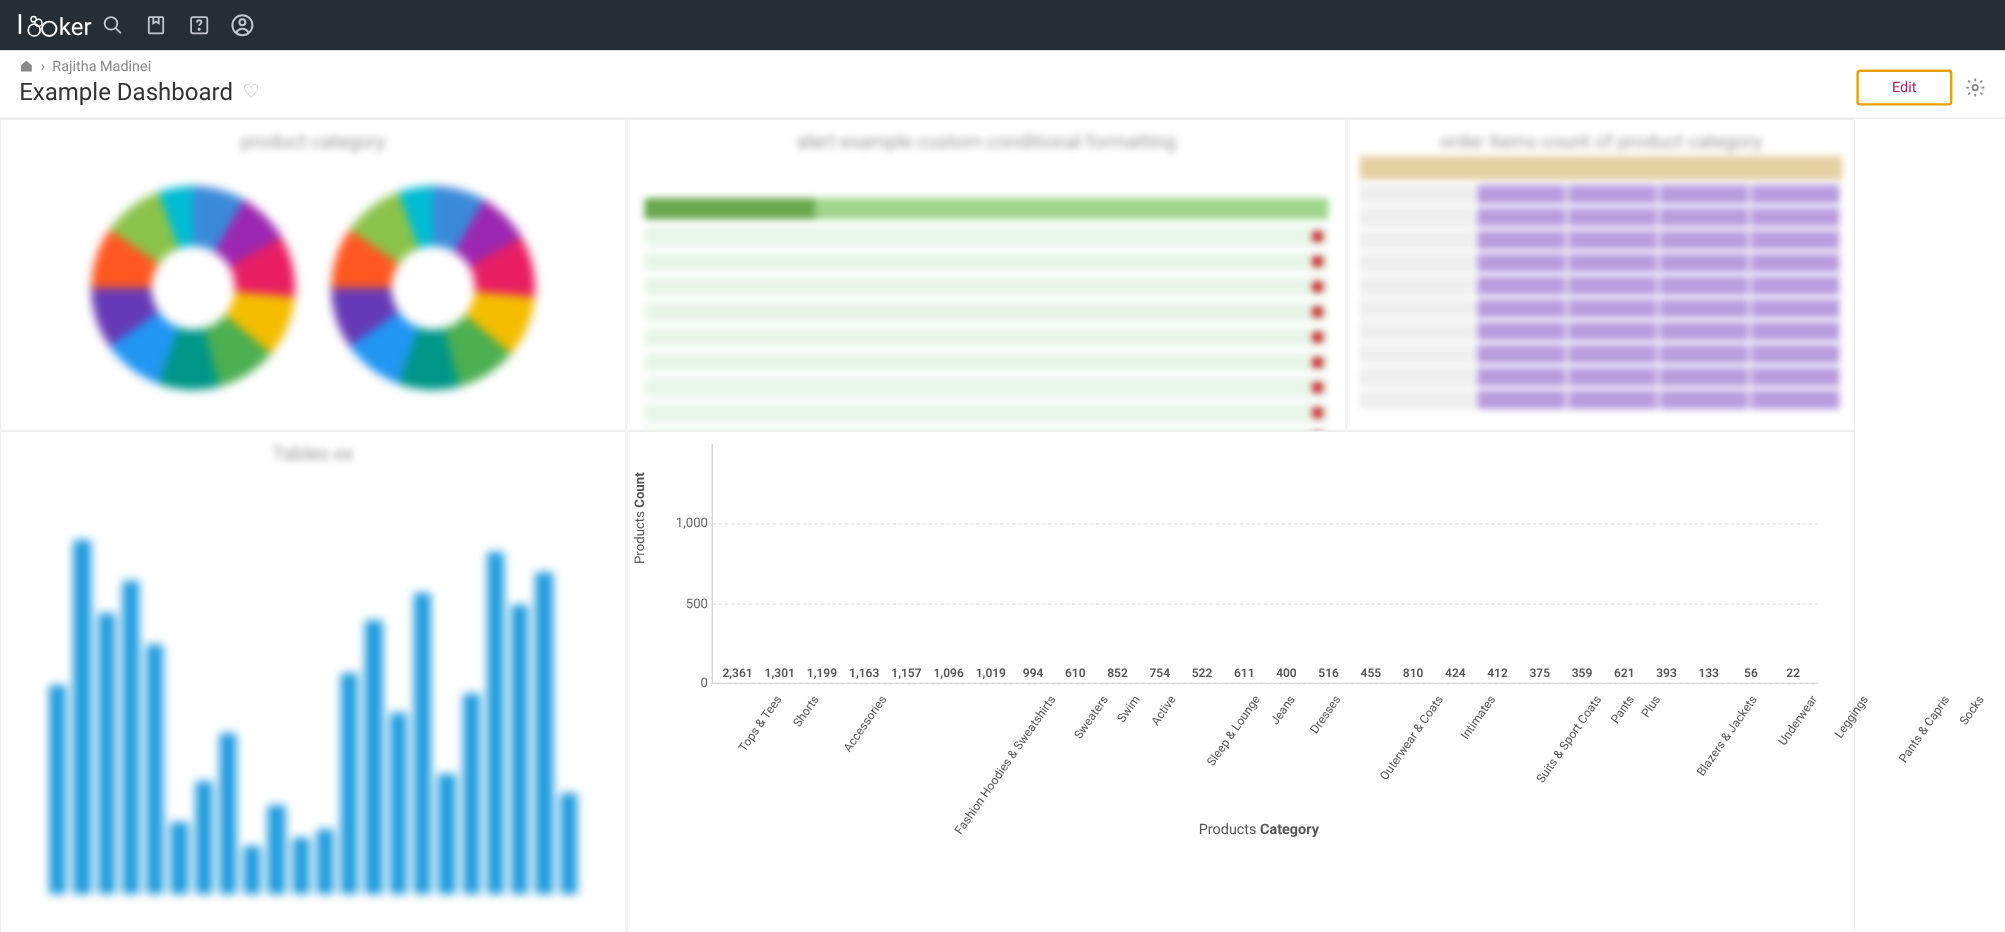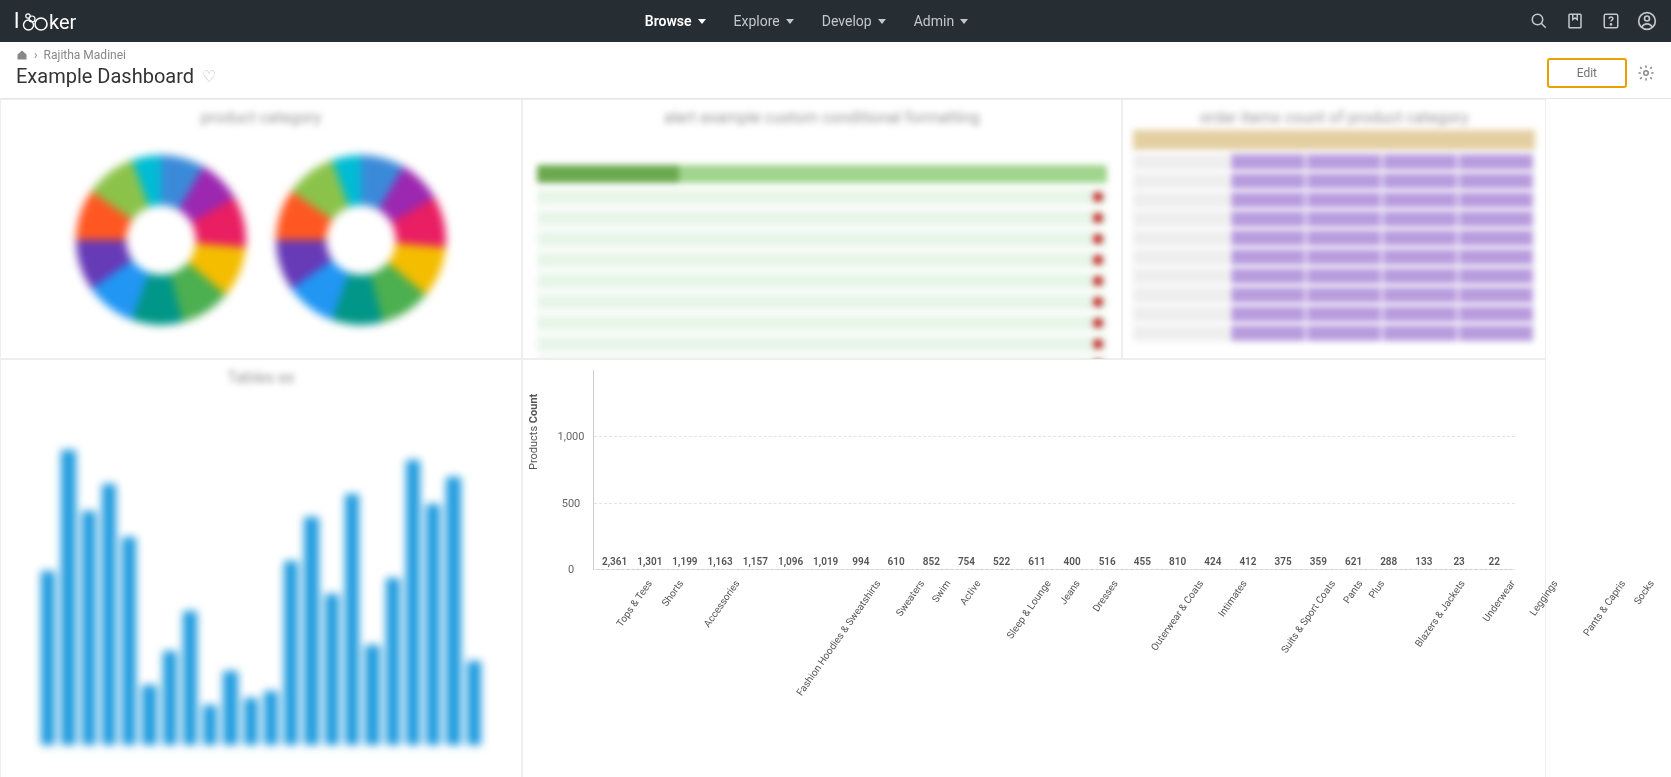--- a/index.html
+++ b/index.html
@@ -16,21 +16,21 @@
   .chev-down::after { content: ''; display: inline-block; border-left: 4px solid transparent; border-right: 4px solid transparent; border-top: 5px solid currentColor; margin-left: 2px; }
 
   
   .subheader { padding: 6px 16px 10px 16px; border-bottom: 1px solid #e6e6e6; display: flex; align-items: flex-end; justify-content: space-between; background: #fff; }
   .crumbs { display: flex; flex-direction: column; gap: 2px; }
   .crumb-row { display: flex; align-items: center; gap: 6px; color: #888; font-size: 12px; }
   .title-row { display: flex; align-items: center; gap: 8px; }
   .dash-title { font-size: 20px; font-weight: 400; color: #333; }
   .heart { color: #bbb; font-size: 16px; }
   .sub-right { display: flex; align-items: center; gap: 10px; }
-  .edit-btn { border: 2px solid #e8a100; background: #fff; color: #737373; font-size: 12px; padding: 6px 28px; border-radius: 3px; cursor: pointer; }
+  .edit-btn { border: 2px solid #e8a100; background: #fff; color: #be185d; font-size: 12px; padding: 6px 28px; border-radius: 3px; cursor: pointer; }
   .gear { color: #888; cursor: pointer; }
 
   
   .dash { position: relative; height: calc(777px - 42px - 48px); overflow: hidden; }
   .tile { position: absolute; background: #fff; border: 1px solid #eee; }
   .tile-title { text-align: center; color: #999; font-size: 16px; padding: 8px 0; filter: blur(3px); }
 
   
   .donut-row { display: flex; justify-content: center; gap: 30px; padding-top: 20px; }
   .donut { width: 170px; height: 170px; border-radius: 50%; background: conic-gradient(#3b8ad9 0 30deg,#9c27b0 30deg 60deg,#e91e63 60deg 95deg,#f4bd00 95deg 130deg,#4caf50 130deg 165deg,#009688 165deg 200deg,#2196f3 200deg 235deg,#673ab7 235deg 270deg,#ff5722 270deg 305deg,#8bc34a 305deg 340deg,#00bcd4 340deg 360deg); position: relative; filter: blur(4px); }
@@ -50,21 +50,21 @@
 
   
   .bl-bars { position:absolute; bottom:40px; left:40px; right:40px; top:50px; display:flex; align-items:flex-end; gap:6px; filter: blur(4px); }
   .bl-bar { flex:1; background:#1f9bde; }
 
   
   .chart-wrap { position:absolute; inset: 0; padding: 10px 20px 10px 50px; }
   .chart-title { text-align:center; color:#9a9a9a; font-size:18px; font-weight:400; margin-bottom:8px; }
   .plot { position:relative; height: 200px; margin-left: 20px; margin-right: 10px; border-left: 1px solid #ccc; border-bottom: 1px solid #ccc; }
   .grid-line { position:absolute; left:0; right:0; border-top:1px dashed #e3e3e3; }
-  .ytick { position:absolute; left:-42px; font-size:11px; color:#666; transform: translateY(-50%); width:38px; text-align:center;}
+  .ytick { position:absolute; left:-42px; font-size:11px; color:#666; transform: translateY(-50%); width:38px; text-align:right;}
   .bars { position:absolute; left:0; right:0; bottom:0; top:0; display:flex; align-items:flex-end; gap:2px; padding: 0 4px;}
   .bar-col { flex:1; display:flex; flex-direction:column; align-items:center; position:relative; }
   .bar { width: 100%; background:#1f9bde; }
   .bar-label { position:absolute; bottom:100%; margin-bottom:2px; font-size:10px; color:#555; font-weight:600; white-space:nowrap;}
   .xlabels { display:flex; gap:2px; padding:0 4px; margin-left:20px; margin-right:10px; height: 110px; }
   .xlab { flex:1; font-size:10px; color:#555; transform: rotate(-55deg); transform-origin: top right; text-align:right; white-space:nowrap; position:relative; top:8px; right:6px;}
   .yaxis-title { position:absolute; left:4px; top: 110px; transform: rotate(-90deg); transform-origin: left top; font-size:11px; color:#555; }
   .yaxis-title b { font-weight:700;}
   .xaxis-title { text-align:center; font-size:12px; color:#555; margin-top: 4px;}
   .xaxis-title b { font-weight:700; }
@@ -77,34 +77,20 @@
 <div class="topnav">
   <div class="logo">
     <svg width="70" height="24" viewBox="0 0 70 24">
       <text x="0" y="19" fill="#fff" font-size="22" font-family="Arial" font-weight="400">l</text>
       <circle cx="14" cy="7" r="2.2" fill="none" stroke="#fff" stroke-width="1.2"></circle>
       <circle cx="18" cy="10" r="3" fill="none" stroke="#fff" stroke-width="1.2"></circle>
       <circle cx="14.5" cy="16" r="5" fill="none" stroke="#fff" stroke-width="1.4"></circle>
       <circle cx="27" cy="15" r="6" fill="none" stroke="#fff" stroke-width="1.6"></circle>
       <text x="35" y="20" fill="#fff" font-size="20" font-family="Arial">ker</text>
     </svg>
-  </div>
-  <div class="nav-center">
-    <div class="nav-item active chev-down">
-        <span>Browse</span>
-      </div>
-    <div class="nav-item chev-down">
-        <span>Explore</span>
-      </div>
-    <div class="nav-item chev-down">
-        <span>Develop</span>
-      </div>
-    <div class="nav-item chev-down">
-        <span>Admin</span>
-      </div>
   </div>
   <div class="nav-right">
     <div class="nav-icon">
       <svg width="18" height="18" viewBox="0 0 24 24" fill="none" stroke="currentColor" stroke-width="2">
           <circle cx="10" cy="10" r="7"></circle>
           <line x1="21" y1="21" x2="15" y2="15"></line>
         </svg>
     </div>
     <div class="nav-icon">
       <svg width="18" height="18" viewBox="0 0 24 24" fill="none" stroke="currentColor" stroke-width="2">
@@ -372,29 +358,29 @@
             </div>
             <div class="bar-col">
               <div class="bar-label">359</div>
               <div class="bar" style="height: 23.9333%;"></div>
             </div>
             <div class="bar-col">
               <div class="bar-label">621</div>
               <div class="bar" style="height: 22.6%;"></div>
             </div>
             <div class="bar-col">
-              <div class="bar-label">288</div>
+              <div class="bar-label">393</div>
               <div class="bar" style="height: 19.2%;"></div>
             </div>
             <div class="bar-col">
               <div class="bar-label">133</div>
               <div class="bar" style="height: 8.86667%;"></div>
             </div>
             <div class="bar-col">
-              <div class="bar-label">23</div>
+              <div class="bar-label">56</div>
               <div class="bar" style="height: 3.73333%;"></div>
             </div>
             <div class="bar-col">
               <div class="bar-label">22</div>
               <div class="bar" style="height: 1.46667%;"></div>
             </div>
           </div>
       <div class="grid-line" style="top: 100%;"></div>
           <div class="ytick" style="top: 100%;">0</div>
           <div class="grid-line" style="top: 66.6667%;"></div>
@@ -417,16 +403,17 @@
           <div class="xlab">Intimates</div>
           <div class="xlab">Suits &amp; Sport Coats</div>
           <div class="xlab">Pants</div>
           <div class="xlab">Plus</div>
           <div class="xlab">Blazers &amp; Jackets</div>
           <div class="xlab">Underwear</div>
           <div class="xlab">Leggings</div>
           <div class="xlab">Pants &amp; Capris</div>
           <div class="xlab">Socks</div>
         </div>
+      <div class="xaxis-title"><span>Products</span> <b>Category</b></div>
     </div>
   </div>
 
 </div>
 
 </body></html>

